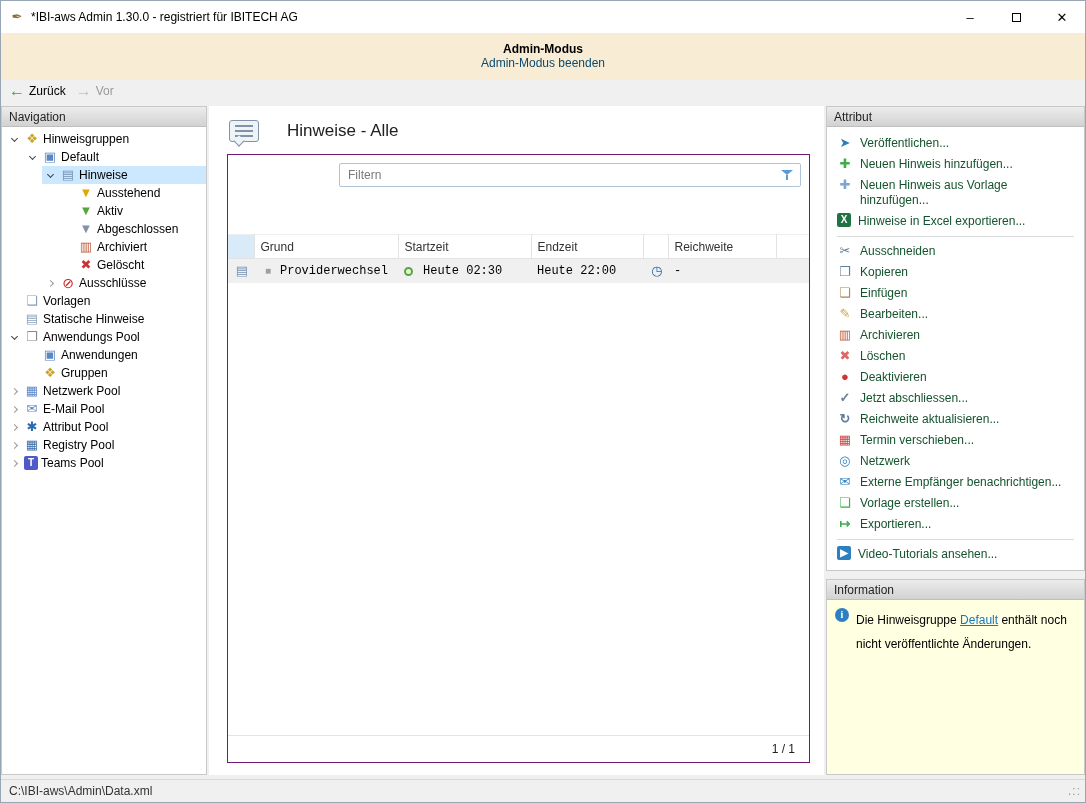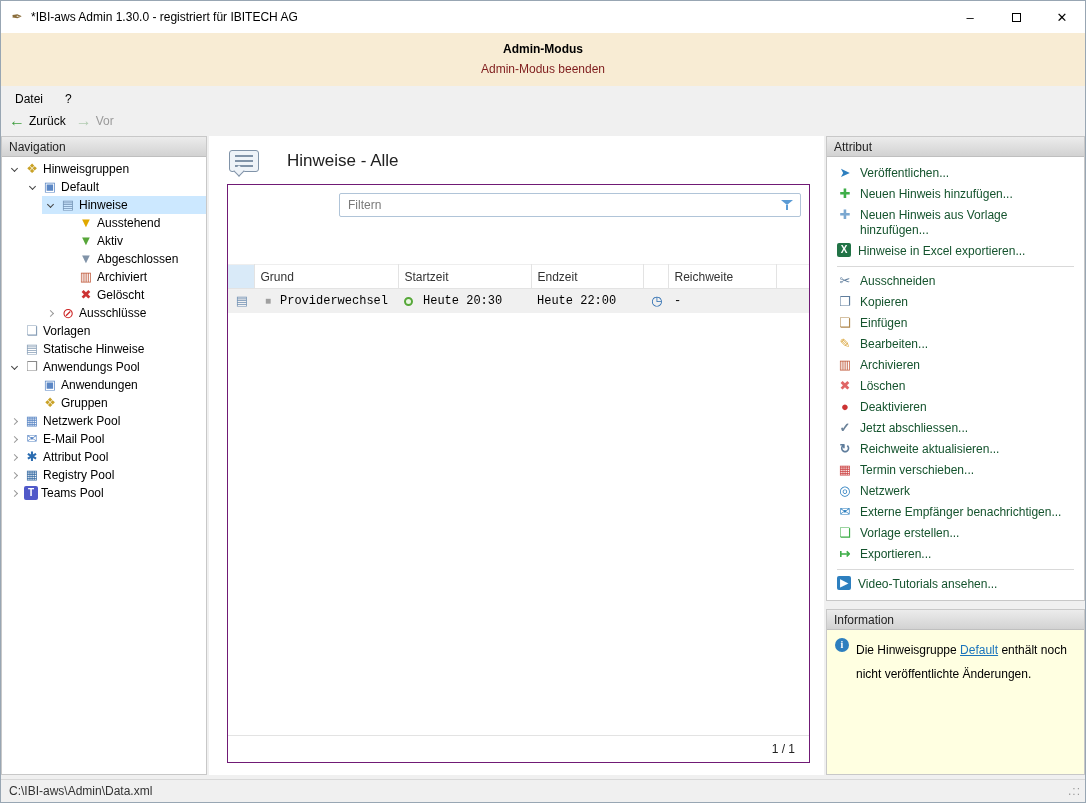--- a/index.html
+++ b/index.html
@@ -25,21 +25,21 @@
     padding-left: 8px; flex: 0 0 auto;
   }
   .titlebar .title { margin-left: 6px; }
   .win-controls { margin-left: auto; display: flex; height: 100%; }
   .win-btn { width: 46px; display: flex; align-items: center; justify-content: center; font-size: 13px; }
   .max-box { width: 9px; height: 9px; border: 1px solid #000; display: inline-block; }
 
   
   .banner { background: #f8ecd4; text-align: center; padding: 9px 0 10px; flex: 0 0 auto; }
   .banner .b-title { font-weight: bold; }
-  .banner .b-link { color: #7f1d1d; margin-top: 6px; display: inline-block; cursor: pointer; }
+  .banner .b-link { color: #0c4a6e; display: inline-block; cursor: pointer; }
 
   
   .menubar { background: #f0f0f0; display: flex; gap: 22px; padding: 6px 14px 4px; flex: 0 0 auto; }
   .toolbar { background: #f0f0f0; display: flex; align-items: center; gap: 10px; padding: 3px 8px 7px; flex: 0 0 auto; }
   .tool-btn { display: flex; align-items: center; gap: 4px; }
   .tool-btn.disabled .tool-label { color: #9a9a9a; }
 
   
   .main { flex: 1; display: flex; gap: 2px; min-height: 0; padding-bottom: 4px; }
   .nav-panel {
@@ -162,24 +162,20 @@
         </span>
       <span class="win-btn">✕</span>
     </div>
   </div>
 
   <div class="banner">
     <div class="b-title">Admin-Modus</div>
     <span class="b-link">Admin-Modus beenden</span>
   </div>
 
-  <div class="menubar">
-    <span>Datei</span>
-    <span>?</span>
-  </div>
 
   <div class="toolbar">
     <span class="tool-btn">
       <span class="gl" style="color:#3f9e3f;font-size:16px;font-weight:bold;">←</span>
       <span class="tool-label">Zurück</span>
     </span>
     <span class="tool-btn disabled">
       <span class="gl" style="color:#b2ccb2;font-size:16px;font-weight:bold;">→</span>
       <span class="tool-label">Vor</span>
     </span>
@@ -386,21 +382,21 @@
               <th class="c-end">Endzeit</th>
               <th class="c-reachicon"></th>
               <th class="c-reach">Reichweite</th>
               <th class="no-border"></th>
             </tr>
           </thead>
           <tbody id="table-body">
               <tr class="data-row">
                 <td class="c-icon"><span class="gl" style="color: rgb(114, 146, 180);">▤</span></td>
                 <td class="c-grund"><span class="gl" style="color: rgb(160, 160, 160); font-size: 10px;">■</span><span class="cell-text" style="margin-left: 4px;">Providerwechsel</span></td>
-                <td class="c-start"><span class="status-dot"></span><span class="cell-text">Heute 20:30</span></td>
+                <td class="c-start"><span class="status-dot"></span><span class="cell-text">Heute 02:30</span></td>
                 <td class="c-end"><span class="cell-text">Heute 22:00</span></td>
                 <td class="c-reachicon"><span class="gl" style="color: rgb(43, 108, 176);">◷</span></td>
                 <td class="c-reach"><span class="cell-text">-</span></td>
                 <td></td>
               </tr>
             </tbody>
         </table>
         <div class="tbl-spacer"></div>
         <div class="card-footer">
           <span>1 / 1</span>

